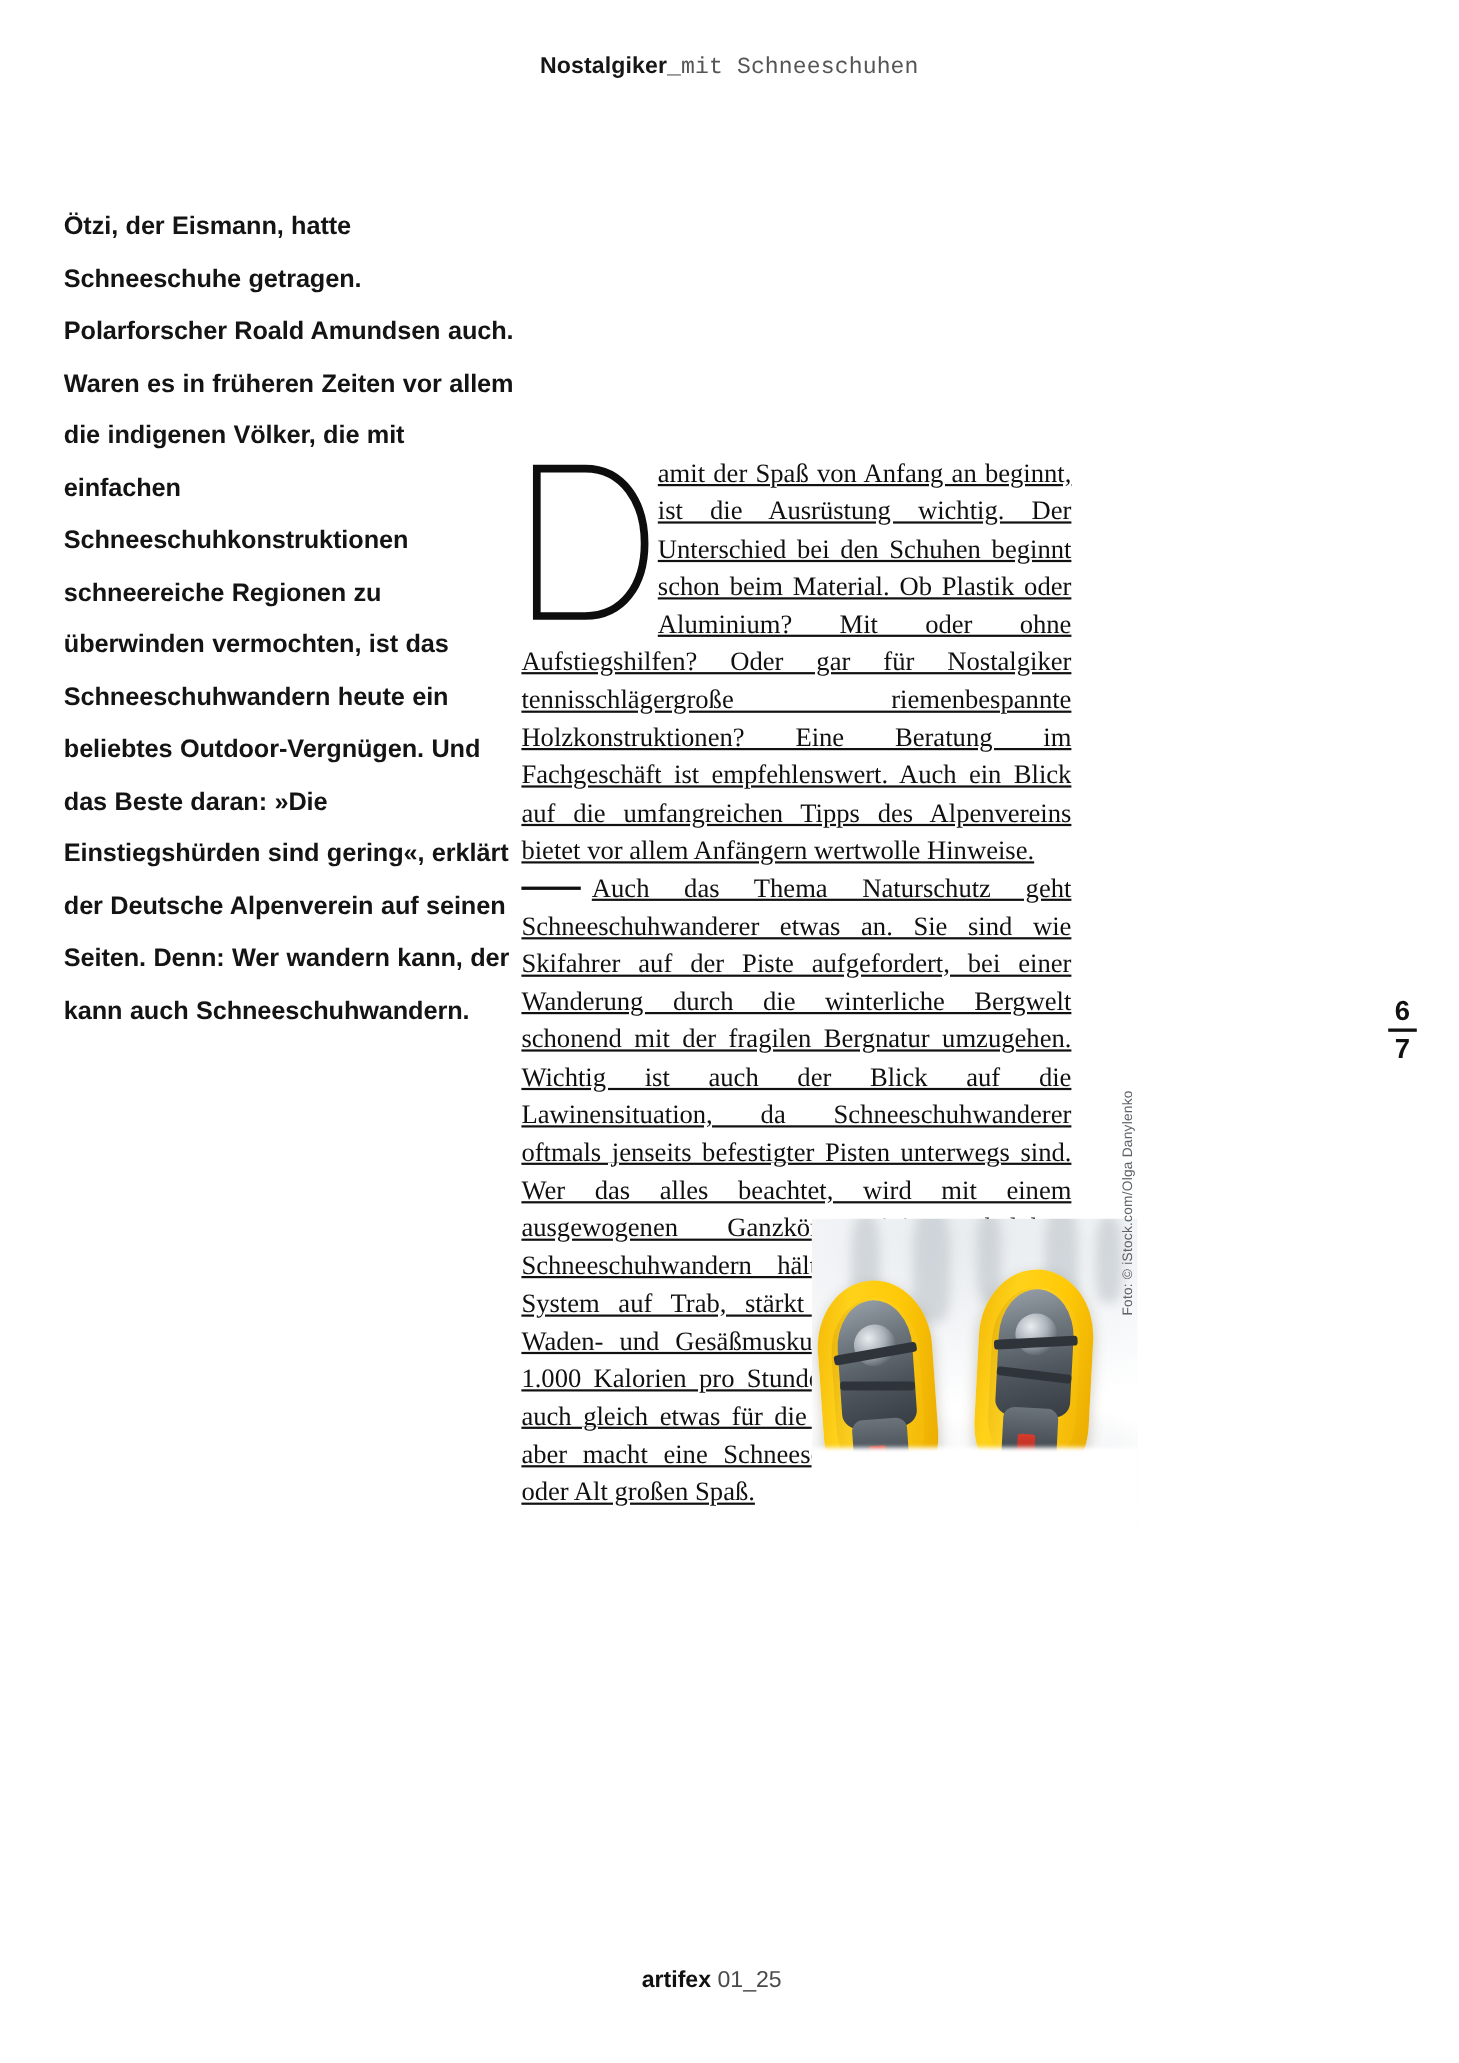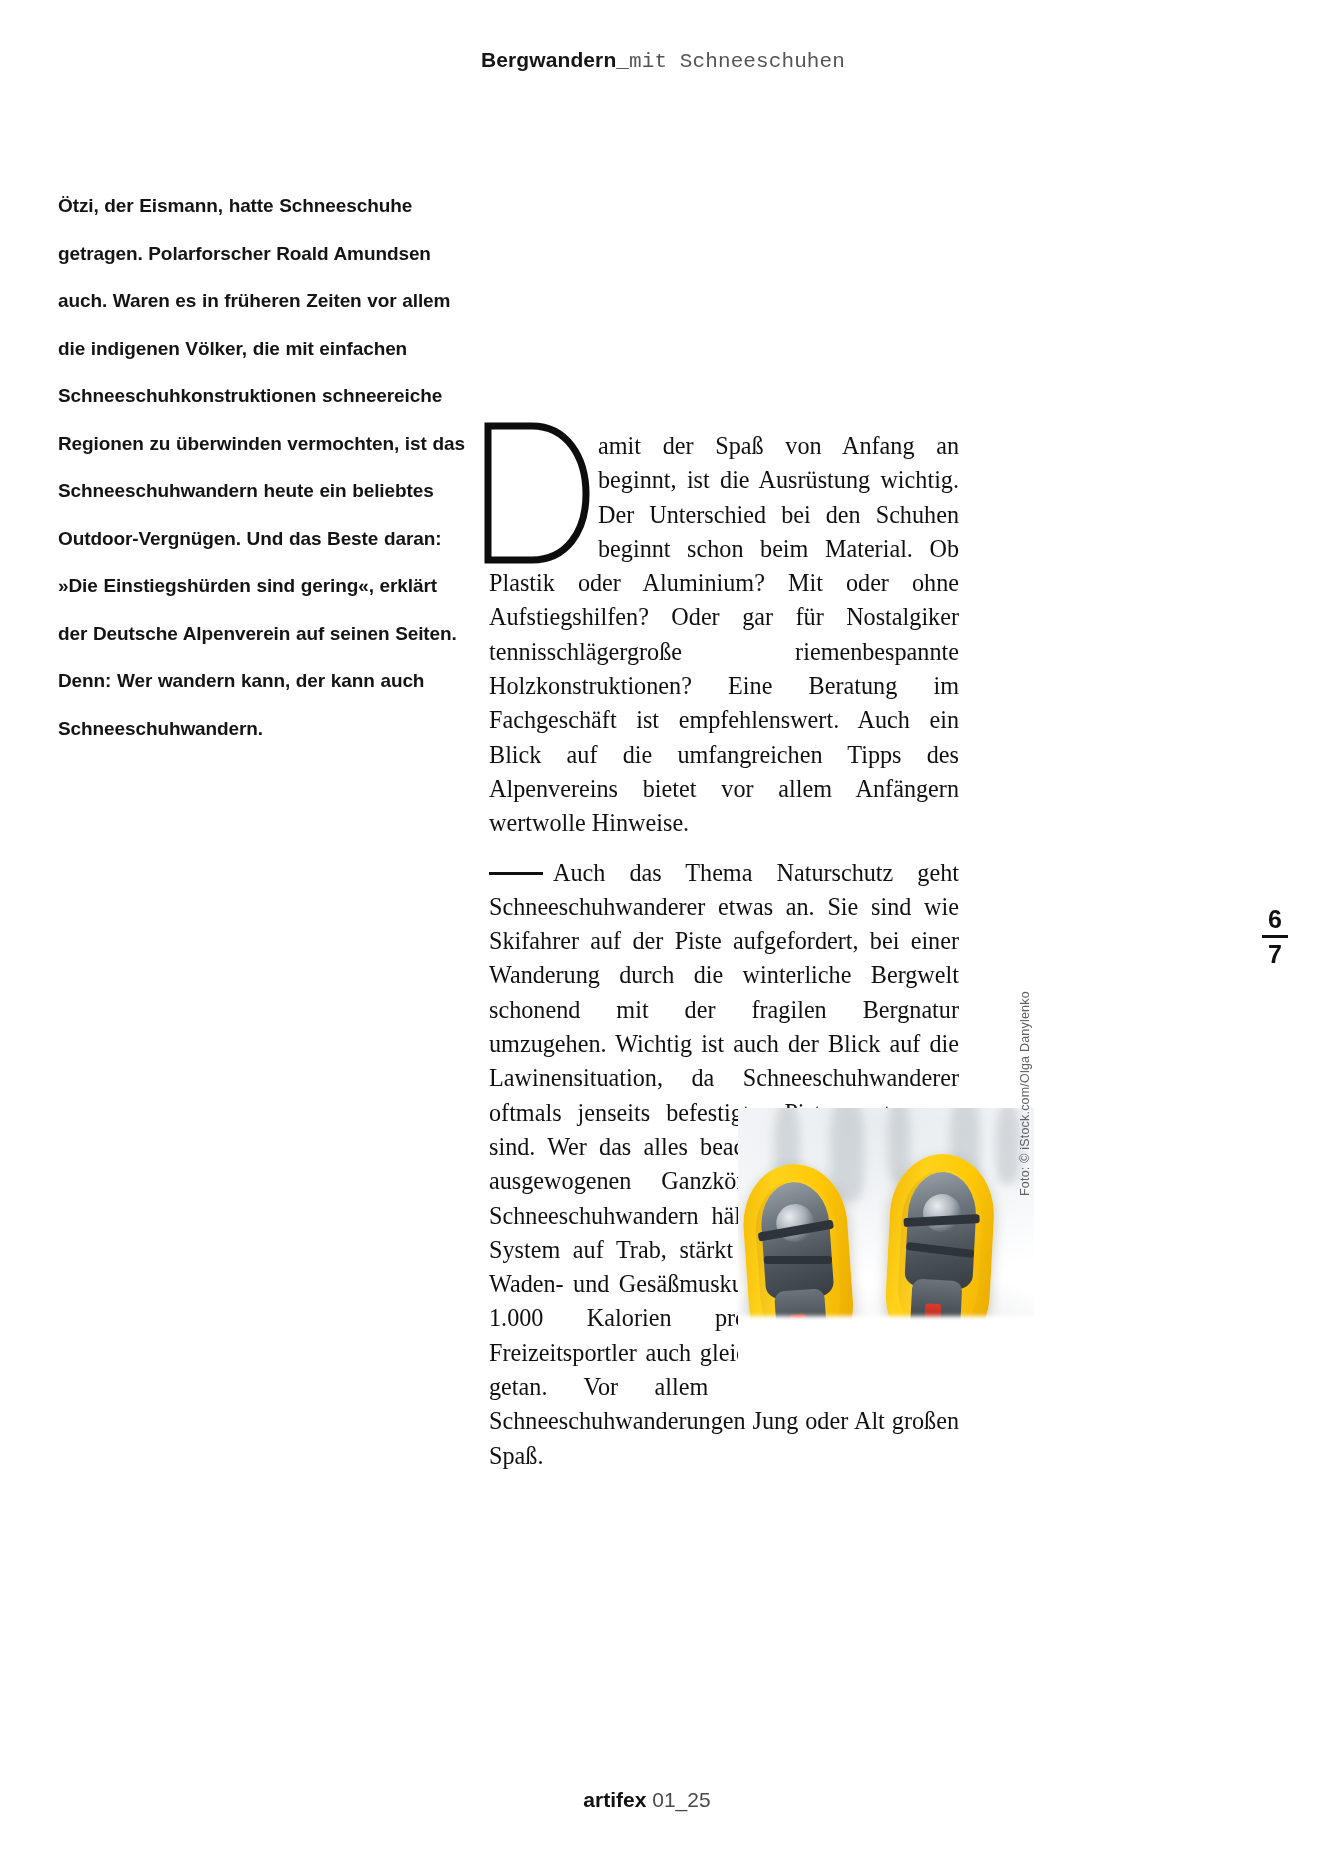--- a/index.html
+++ b/index.html
@@ -36,21 +36,21 @@
     color: #555555;
     font-family: Liberation Mono, monospace;
   }
 
   
   .lead {
     position: absolute;
     left: 58px;
     top: 182px;
     width: 410px;
-    font-size: 19px;
+    font-size: 23px;
     font-weight: bold;
     line-height: 47.5px;
     color: #141414;
     letter-spacing: -0.1px;
     word-spacing: 0.5px;
   }
 
   
   .body-col {
     position: absolute;
@@ -58,21 +58,22 @@
     top: 414px;
     width: 500px;
     font-family: "Liberation Serif", serif;
     font-size: 24.2px;
     line-height: 34.3px;
     text-align: justify;
     color: #101010;
     hyphens: none;
   }
   .body-col p {
-    margin: 15px;
+    margin: 0;
+    text-decoration: underline;
   }
 
   
   .dropcap {
     float: left;
     width: 118px;
     height: 150px;
     margin: 4px 6px -6px 0;
     shape-outside: inset(0);
   }
@@ -249,21 +250,21 @@
     font-size: 21px;
     white-space: nowrap;
   }
   .footer .ft-bold { font-weight: bold; color: #111111; }
   .footer .ft-light { font-weight: normal; color: #4a4a4a; }
 </style>
 </head>
 <body>
 
 <div class="running-header">
-  <span class="rh-bold">Bergwandern</span><span class="rh-light">_mit Schneeschuhen</span>
+  <span class="rh-bold">Nostalgiker</span><span class="rh-light">_mit Schneeschuhen</span>
 </div>
 
 <div class="lead">Ötzi, der Eismann, hatte Schneeschuhe getragen. Polarforscher Roald Amundsen auch. Waren es in früheren Zeiten vor allem die indigenen Völker, die mit einfachen Schneeschuhkonstruktionen schneereiche Regionen zu überwinden vermochten, ist das Schneeschuhwandern heute ein beliebtes Outdoor-Vergnügen. Und das Beste daran: »Die Einstiegshürden sind gering«, erklärt der Deutsche Alpenverein auf seinen Seiten. Denn: Wer wandern kann, der kann auch Schneeschuhwandern.</div>
 
 <div class="body-col">
 
   <span class="dropcap">
     <svg width="118" height="150" viewBox="0 0 118 150" aria-hidden="true">
       <path d="M14 8 H58 C92 8 112 38 112 76 C112 114 92 142 58 142 H14 Z" fill="none" stroke="#0d0d0d" stroke-width="7"></path>
     </svg>

